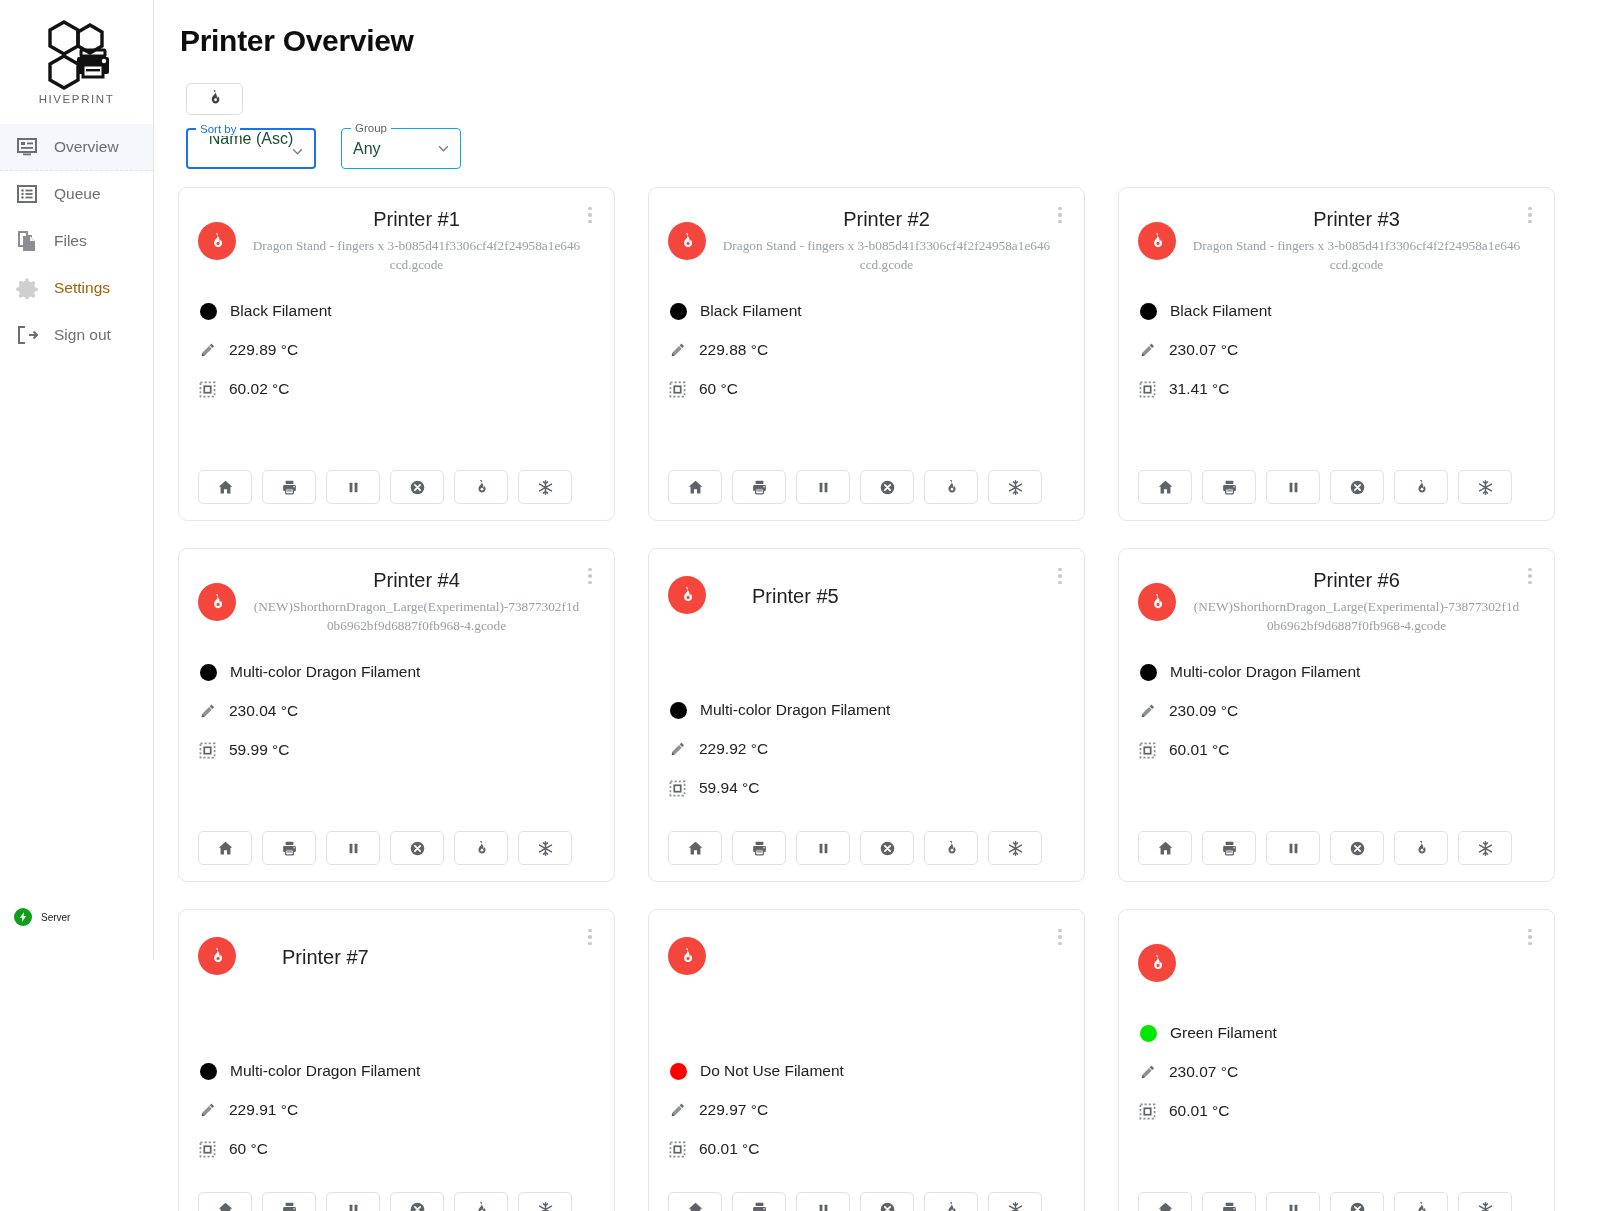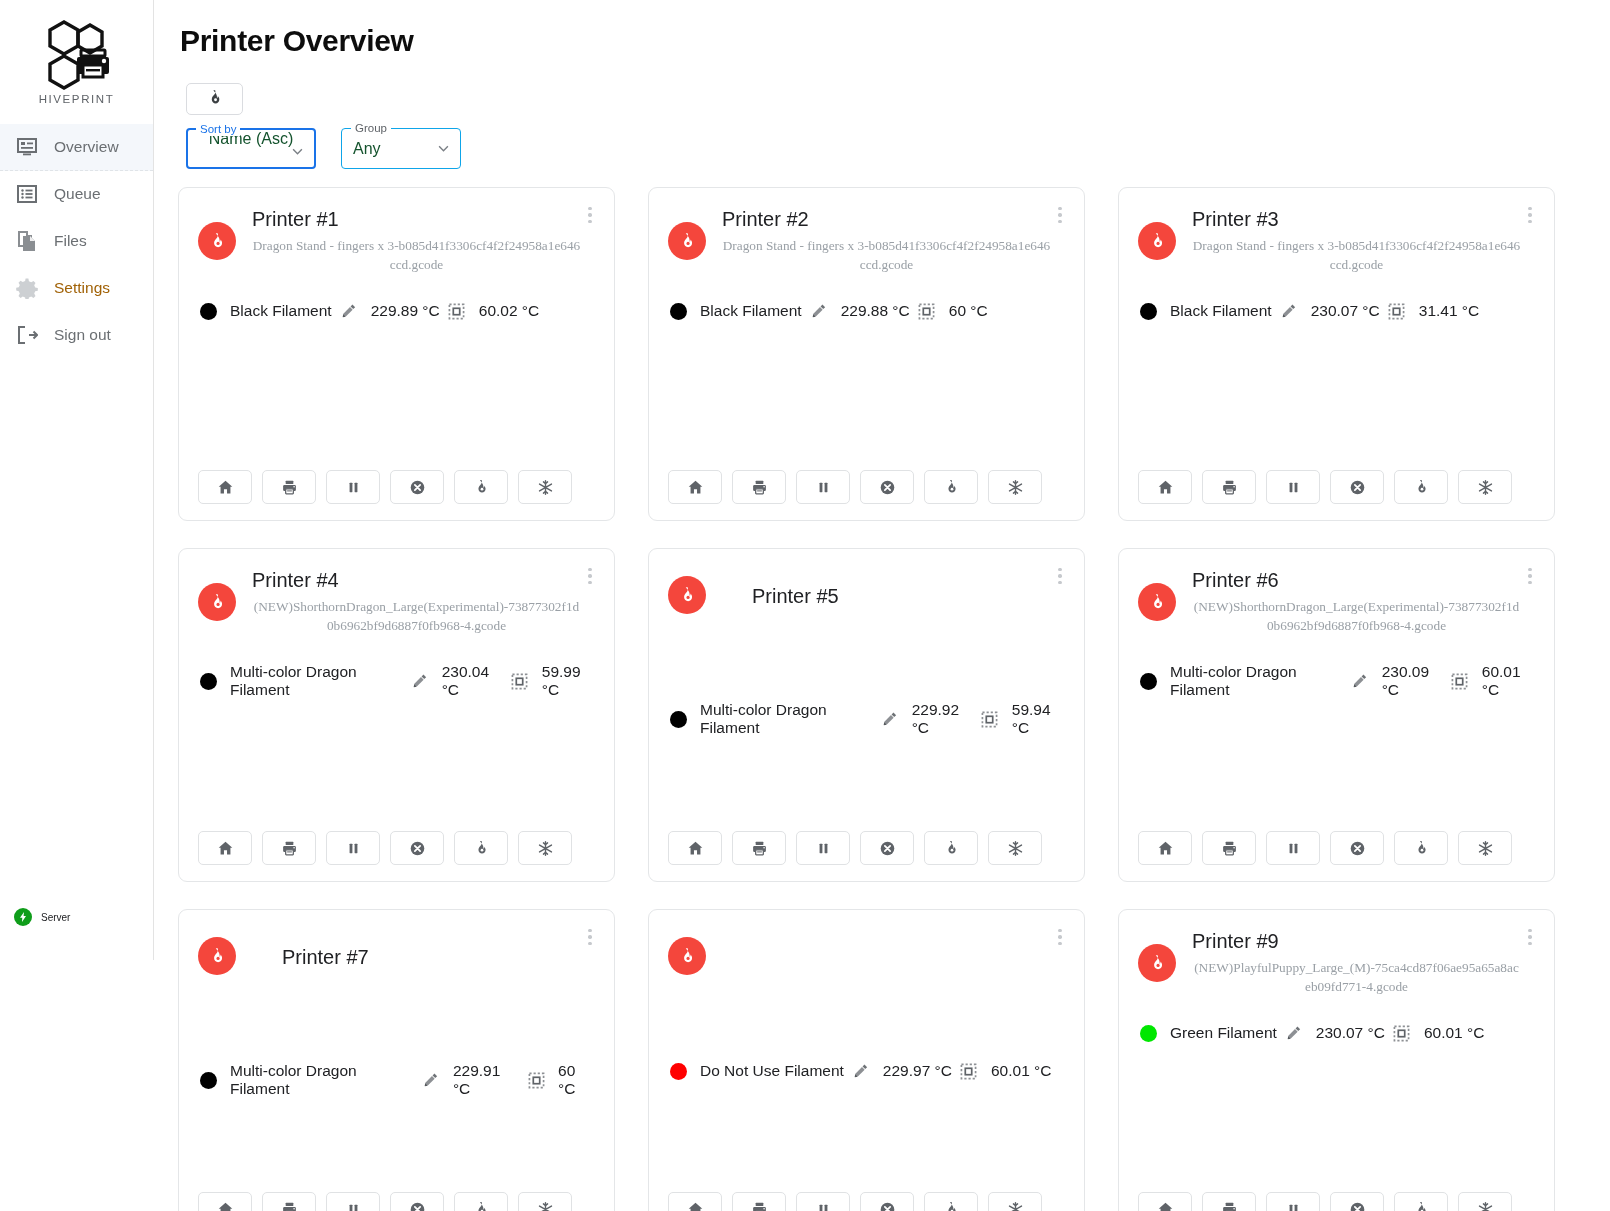--- a/index.html
+++ b/index.html
@@ -129,21 +129,21 @@
   }
   .avatar {
     width: 38px; height: 38px; border-radius: 50%;
     background: #f4463c;
     display: flex; align-items: center; justify-content: center;
     flex: 0 0 38px; margin-top: 17px;
   }
   .card-head.nofile .avatar { margin-top: 10px; }
   .head-text {
     flex: 1 1 auto; display: flex;
-    flex-direction: column; align-items: flex-start;
+    flex-direction: column; align-items: center;
     padding-right: 14px;
   }
   .card-head.nofile .head-text {
     align-items: flex-start; justify-content: center;
     padding-top: 16px; padding-left: 30px;
   }
   .card-title {
     font-size: 20px; color: #202124;
     font-weight: 400; line-height: 28px;
   }
@@ -153,21 +153,21 @@
     word-break: break-all; margin-top: 3px; font-family: Liberation Serif, serif;
   }
   .kebab {
     position: absolute; top: 14px; right: 14px;
     width: 20px; height: 26px; cursor: pointer;
     display: flex; flex-direction: column;
     align-items: center; justify-content: center; gap: 3px;
   }
   .kebab i { width: 3.5px; height: 3.5px; border-radius: 50%; background: #c6c9cd; display: block; }
 
-  .card-body { margin-top: 25px; display: flex; flex-direction: row; gap: 8px; }
+  .card-body { margin-top: 25px; display: flex; flex-direction: column; gap: 21px; }
   .card-head.nofile + .card-body { margin-top: 63px; }
   .row { display: flex; align-items: center; gap: 13px; font-size: 15.5px; color: #202124; }
   .dot { width: 17px; height: 17px; border-radius: 50%; flex: 0 0 17px; margin-left: 2px; }
   .row-ico { width: 18px; height: 18px; flex: 0 0 18px; display: flex; align-items: center; justify-content: center; }
 
   .actions {
     margin-top: auto; padding-top: 26px;
     display: flex; gap: 10px;
   }
   .act-btn {
@@ -1087,24 +1087,20 @@
             <i></i>
             <i></i>
           </div>
     <div class="card-head">
       <span class="avatar">
         <svg viewBox="0 0 20 20" width="19" height="19" fill="#fff">
           <path d="M10.2 1.3c.6 2.1.1 3.6-.9 4.9C8 7.8 6.4 9 6.4 11.6c0 2.5 2 4.4 4.2 4.4 2.4 0 4.2-1.9 4.2-4.4 0-1.7-.8-2.8-1.7-3.8.2 1.1-.2 2-.9 2.4.3-2.1-.5-4.3-2-6.2-.7-.9-1.4-1.8-2-2.7z"></path>
           <circle cx="10.6" cy="12" r="1.7" fill="#f4463c"></circle>
         </svg>
       </span>
-      <div class="head-text">
-        <div class="card-title">Printer #9</div>
-        <div class="card-file">(NEW)PlayfulPuppy_Large_(M)-75ca4cd87f06ae95a65a8aceb09fd771-4.gcode</div>
-      </div>
     </div>
     <div class="card-body">
       <div class="row">
         <span class="dot" style="background: rgb(0, 231, 0);"></span>
         <span>Green Filament</span>
       </div>
       <div class="row">
         <span class="row-ico">
           <svg viewBox="0 0 18 18" width="17" height="17" fill="#6e7276">
             <path d="M13.2 1.6 16 4.4l-2 2-2.8-2.8z"></path>

